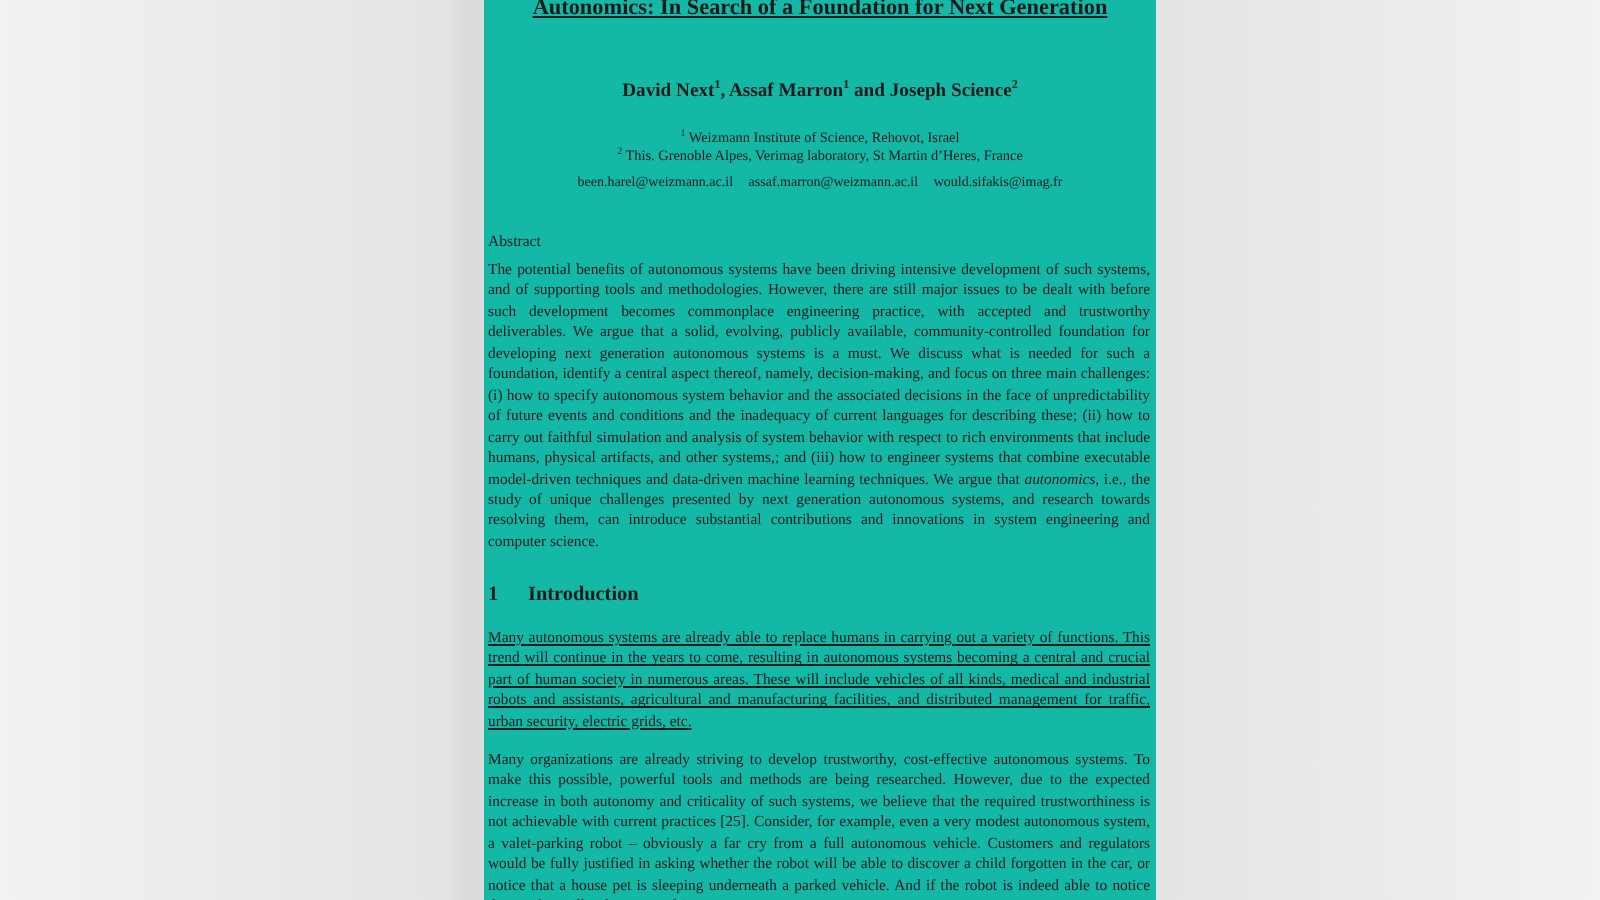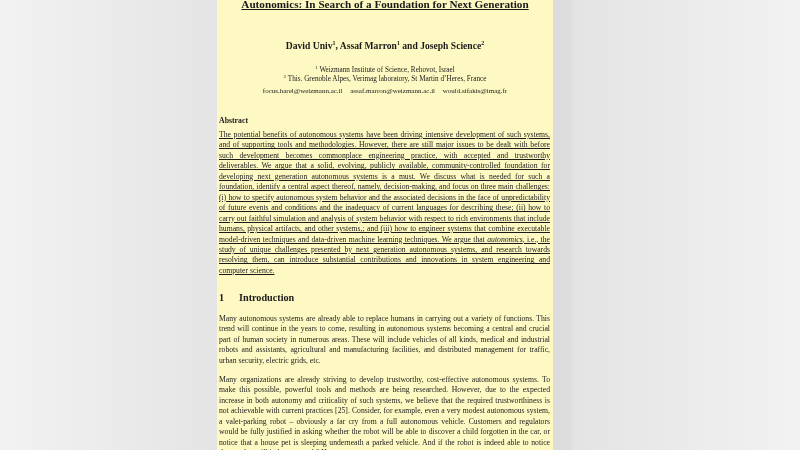--- a/index.html
+++ b/index.html
@@ -4,22 +4,22 @@
 <style>
   html, body { margin:0; padding:0; }
   body {
     width:800px; height:450px; overflow:hidden;
     background: linear-gradient(90deg, #f2f2f2 0%, #e4e4e4 28%, #dcdcdc 29%, #dcdcdc 71%, #e4e4e4 72%, #f2f2f2 100%);
     position:relative;
     font-family: "Liberation Serif", "DejaVu Serif", serif;
     color:#1a1a1a;
   }
   .page {
-    position:absolute; left:217px; top:0; width:336px; height:450px;
-    background:#fef9c3;
+    position:absolute; left:242px; top:0; width:336px; height:450px;
+    background:#14b8a6;
     box-sizing:border-box;
     padding:0 2px;
     overflow:hidden;
   }
   .title {
     position:absolute; top:-3px; left:0; width:336px; text-align:center;
     font-weight:bold; font-size:11.2px; line-height:14px; text-decoration:underline;
   }
   .authors {
     position:absolute; top:37px; left:0; width:336px; text-align:center;
@@ -33,57 +33,57 @@
   .aff sup { font-size:5px; vertical-align:3px; }
   .aff1 { top:63px; }
   .aff2 { top:72px; }
   .emails {
     position:absolute; top:87px; left:0; width:336px; text-align:center;
     font-size:7px; line-height:9px; word-spacing:0px;
   }
   .emails span { margin:0 3px; }
   .abs-head {
     position:absolute; top:116px; left:2px;
-    font-weight:bold; font-size:7.8px; line-height:10px;
+    font-weight:normal; font-size:7.8px; line-height:10px;
   }
   .para {
     position:absolute; left:2px; width:331px;
     font-size:7.7px; line-height:10.45px; text-align:justify;
   }
-  .abstract { top:130px;text-decoration:underline; }
+  .abstract { top:130px; }
   .sec-head {
     position:absolute; top:292px; left:2px;
     font-weight:bold; font-size:10.2px; line-height:12px;
   }
   .sec-head .num { display:inline-block; width:20px; }
-  .intro1 { top:314px; }
+  .intro1 { top:314px;text-decoration:underline; }
   .intro2 { top:375px; }
   em { font-style:italic; }
 </style>
 </head>
 <body>
 
 <div class="page">
   <div class="title">
     <div>Autonomics: In Search of a Foundation for Next Generation</div>
   </div>
 
   <div class="authors">
-    <span>David Univ</span><sup>1</sup><span>, </span><span>Assaf Marron</span><sup>1</sup><span> and </span><span>Joseph Science</span><sup>2</sup>
+    <span>David Next</span><sup>1</sup><span>, </span><span>Assaf Marron</span><sup>1</sup><span> and </span><span>Joseph Science</span><sup>2</sup>
   </div>
 
   <div class="aff aff1">
     <sup>1</sup> <span>Weizmann Institute of Science, Rehovot, Israel</span>
   </div>
   <div class="aff aff2">
     <sup>2</sup> <span>This. Grenoble Alpes, Verimag laboratory, St Martin d’Heres, France</span>
   </div>
 
   <div class="emails">
-    <span>focus.harel@weizmann.ac.il</span>
+    <span>been.harel@weizmann.ac.il</span>
     <span>assaf.marron@weizmann.ac.il</span>
     <span>would.sifakis@imag.fr</span>
   </div>
 
   <div class="abs-head">Abstract</div>
 
   <div class="para abstract"><span>The potential benefits of autonomous systems have been driving intensive development of such systems, and of supporting tools and methodologies. However, there are still major issues to be dealt with before such development becomes commonplace engineering practice, with accepted and trustworthy deliverables. We argue that a solid, evolving, publicly available, community-controlled foundation for developing next generation autonomous systems is a must. We discuss what is needed for such a foundation, identify a central aspect thereof, namely, decision-making, and focus on three main challenges: (i) how to specify autonomous system behavior and the associated decisions in the face of unpredictability of future events and conditions and the inadequacy of current languages for describing these; (ii) how to carry out faithful simulation and analysis of system behavior with respect to rich environments that include humans, physical artifacts, and other systems,; and (iii) how to engineer systems that combine executable model-driven techniques and data-driven machine learning techniques. We argue that </span><em>autonomics</em><span>, i.e., the study of unique challenges presented by next generation autonomous systems, and research towards resolving them, can introduce substantial contributions and innovations in system engineering and computer science.</span></div>
 
   <div class="sec-head">
     <span class="num">1</span><span>Introduction</span>

